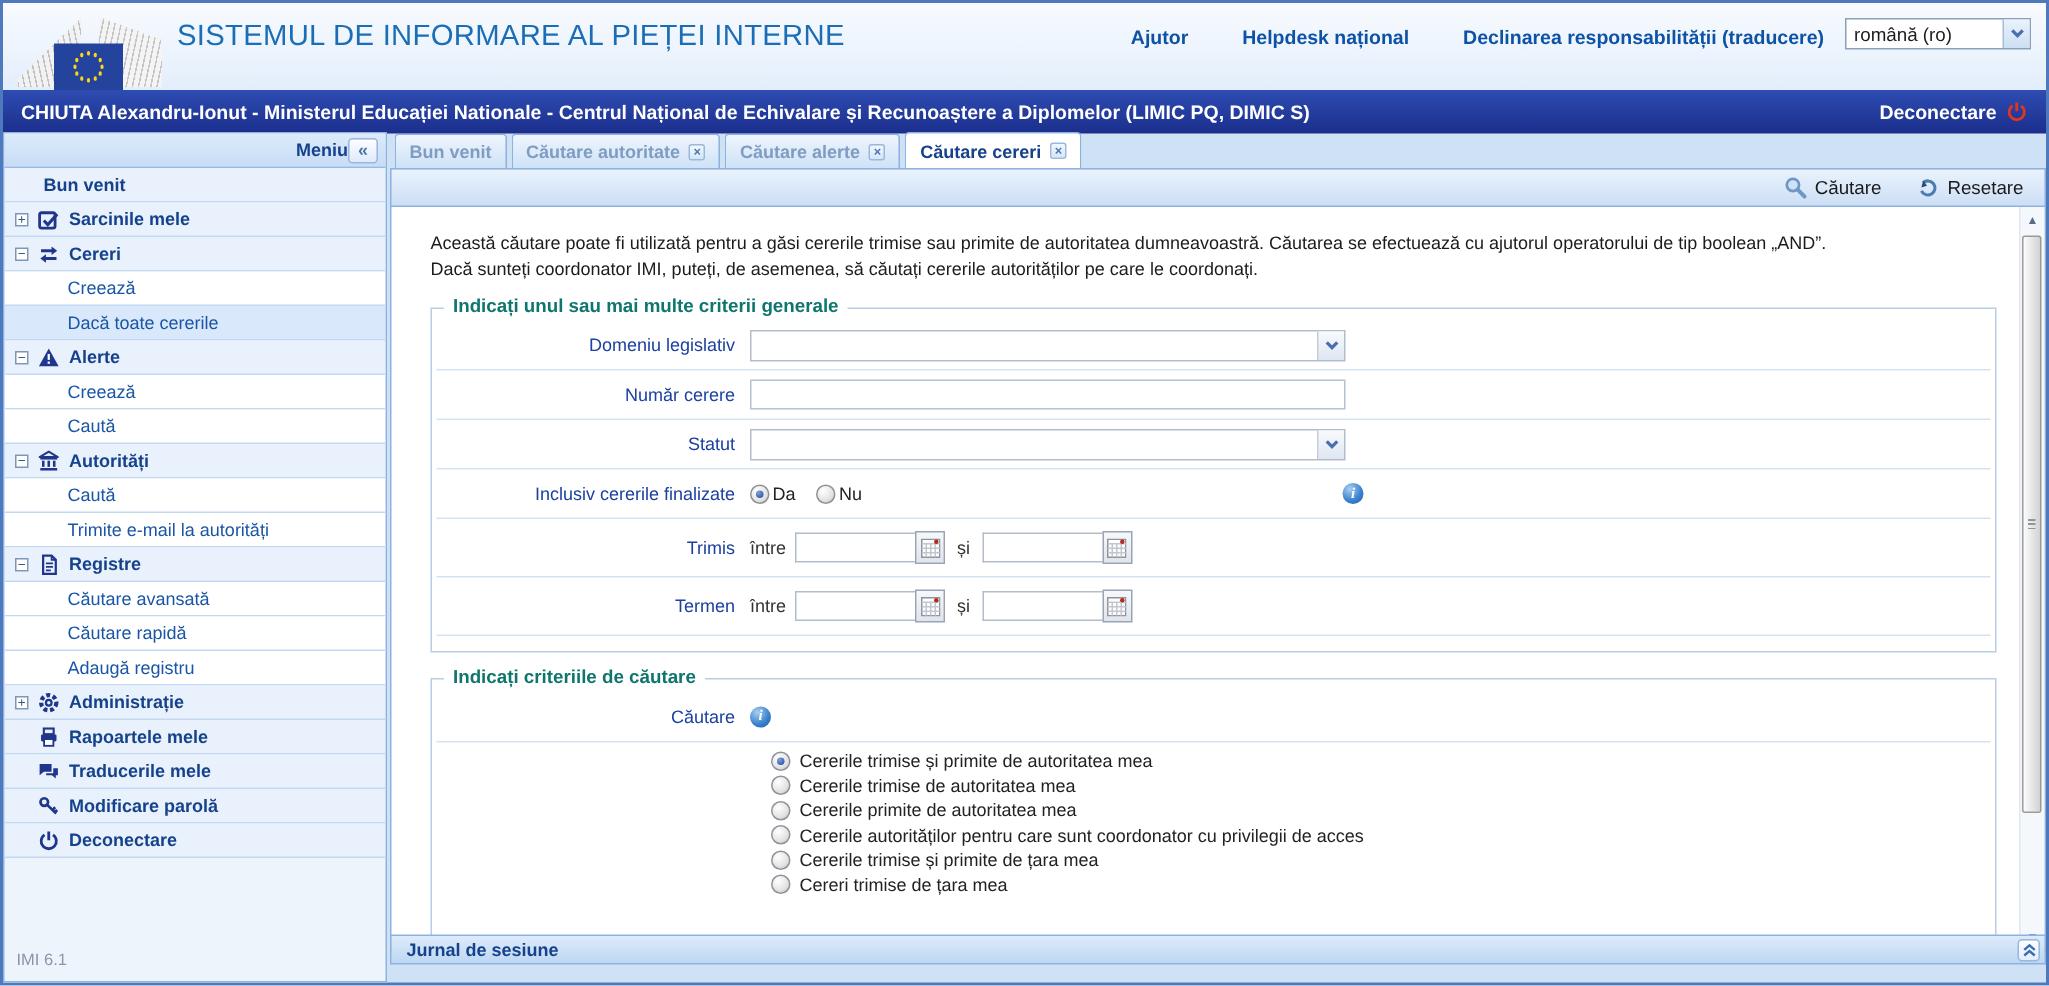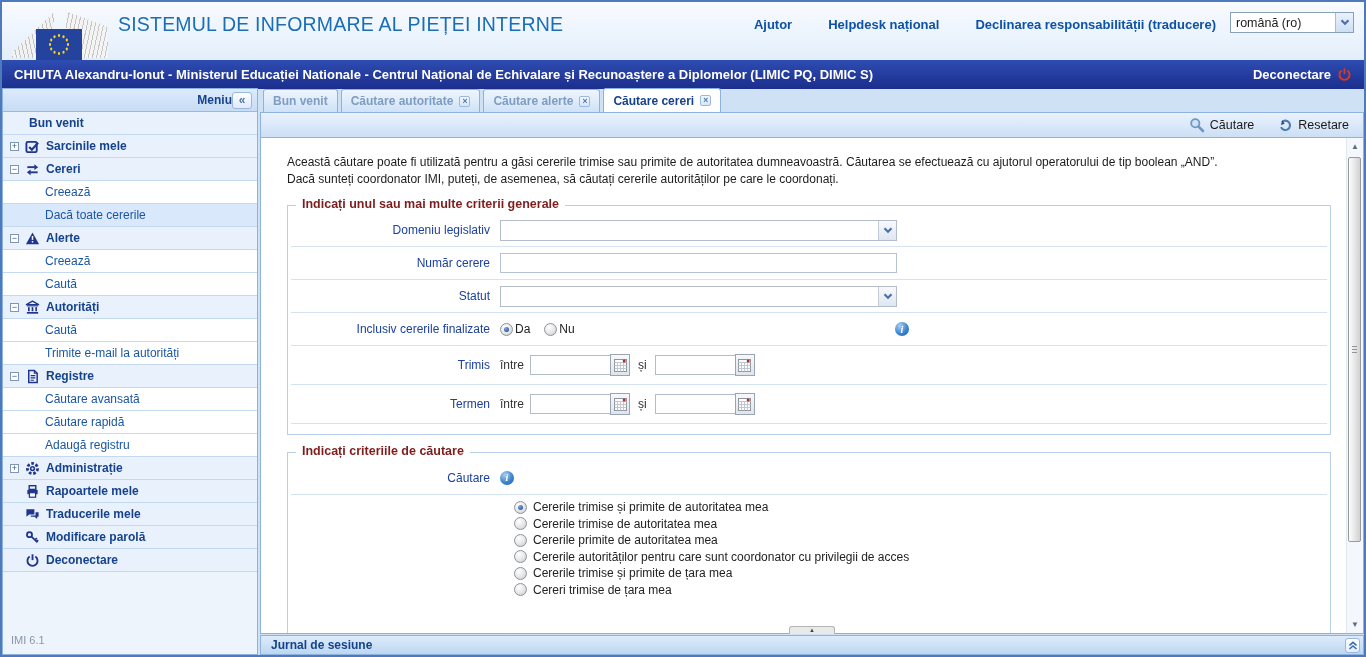--- a/index.html
+++ b/index.html
@@ -63,21 +63,21 @@
   .tclose{width:11px;height:11px;border:1px solid #9cb8dc;border-radius:2px;background:linear-gradient(#f2f7fd,#d6e6f7);
      color:#4a76ad;font-size:8.5px;line-height:9px;text-align:center;cursor:pointer;}
   .tbar{position:absolute;left:0;top:24px;right:0;height:26px;background:linear-gradient(#e9f2fd,#cddff5);
      border:1px solid #8db2e0;display:flex;justify-content:flex-end;align-items:center;gap:24px;padding-right:14px;}
   .tbtn{display:flex;align-items:center;gap:5px;color:#1a1a1a;font-size:12.5px;cursor:pointer;}
   .panel{position:absolute;left:0;top:50px;right:0;bottom:21px;background:#fff;border:1px solid #8db2e0;
      border-top:none;overflow:hidden;}
   .pinner{position:absolute;left:0;top:0;right:17px;bottom:0;overflow:hidden;}
   .intro{margin:16px 14px 0 26px;line-height:17px;color:#1c1c1c;}
   .fs{position:relative;border:1px solid #b7cde8;margin:17px 15px 0 26px;padding:8px 0 10px;}
-  .fs-leg{position:absolute;top:-9px;left:8px;background:#fff;padding:0 6px;color:#7f1d1d;font-weight:bold;font-size:12.5px;}
+  .fs-leg{position:absolute;top:-9px;left:8px;background:#fff;padding:0 6px;color:#0f766e;font-weight:bold;font-size:12.5px;}
   .frow{position:relative;display:flex;align-items:center;min-height:33px;border-bottom:1px solid #d4e3f4;margin:0 3px;}
   .frow:last-child{margin-bottom:0;}
   .flabel{width:209px;flex:none;text-align:right;color:#1c41a0;font-weight:normal;padding-right:10px;}
   .fctrl{display:flex;align-items:center;gap:2px;flex:1;position:relative;}
   .combo{width:397px;height:21px;background:#fff;border:1px solid #b3bdc9;position:relative;cursor:pointer;}
   .combo .ctxt{position:absolute;left:4px;top:3px;right:22px;color:#222;}
   .combo .trig{position:absolute;right:0;top:0;bottom:0;width:18px;border-left:1px solid #c3cbd8;
      background:linear-gradient(#f8fafc,#dee6f2);display:flex;align-items:center;justify-content:center;}
   .tin{width:397px;height:20px;border:1px solid #b3c2d4;padding:0 4px;font:12px "Liberation Sans",sans-serif;color:#222;}
   .din{width:80px;height:20px;border:1px solid #b3bdc9;border-right:none;padding:0 4px;font:12px "Liberation Sans",sans-serif;}
@@ -99,21 +99,21 @@
   
   .vscroll{position:absolute;right:0;top:0;bottom:0;width:17px;background:#f4f7fb;border-left:1px solid #e2e8f0;}
   .sbtn{position:absolute;left:0;right:0;height:17px;display:flex;align-items:center;justify-content:center;
      color:#5a6b85;font-size:8px;cursor:pointer;}
   .sbtn.up{top:0;} .sbtn.dn{bottom:0;}
   .sthumb{position:absolute;left:1px;right:2px;top:19px;height:385px;border:1px solid #9a9a9a;border-radius:2px;
      background:linear-gradient(90deg,#fdfdfd,#d2d2d2);cursor:pointer;}
   .sthumb::after{content:"";position:absolute;left:3px;right:3px;top:50%;height:7px;margin-top:-4px;
      background:repeating-linear-gradient(#8f959e 0 1px,transparent 1px 3px);}
   
-  .sess{position:absolute;left:0;bottom:0;right:0;height:20px;background:linear-gradient(#ddebfb,#bdd7f2);
+  .sess{position:absolute;left:0;bottom:12px;right:0;height:20px;background:linear-gradient(#ddebfb,#bdd7f2);
      border:1px solid #8db2e0;display:flex;align-items:center;justify-content:space-between;
      padding:0 3px 0 10px;color:#15428b;font-weight:bold;}
   .sexp{width:15px;height:15px;border:1px solid #9ab7dd;border-radius:3px;background:linear-gradient(#fdfeff,#e2edfb);
      display:flex;align-items:center;justify-content:center;cursor:pointer;}
   .handle{position:absolute;left:50%;bottom:21px;width:46px;height:8px;margin-left:-23px;background:#e9e9e9;
      border:1px solid #b4b4b4;border-bottom:none;border-radius:3px 3px 0 0;color:#444;font-size:6px;
      line-height:6px;text-align:center;cursor:pointer;}
   .hidden-defs{position:absolute;width:0;height:0;overflow:hidden;}
 </style>
 </head>

